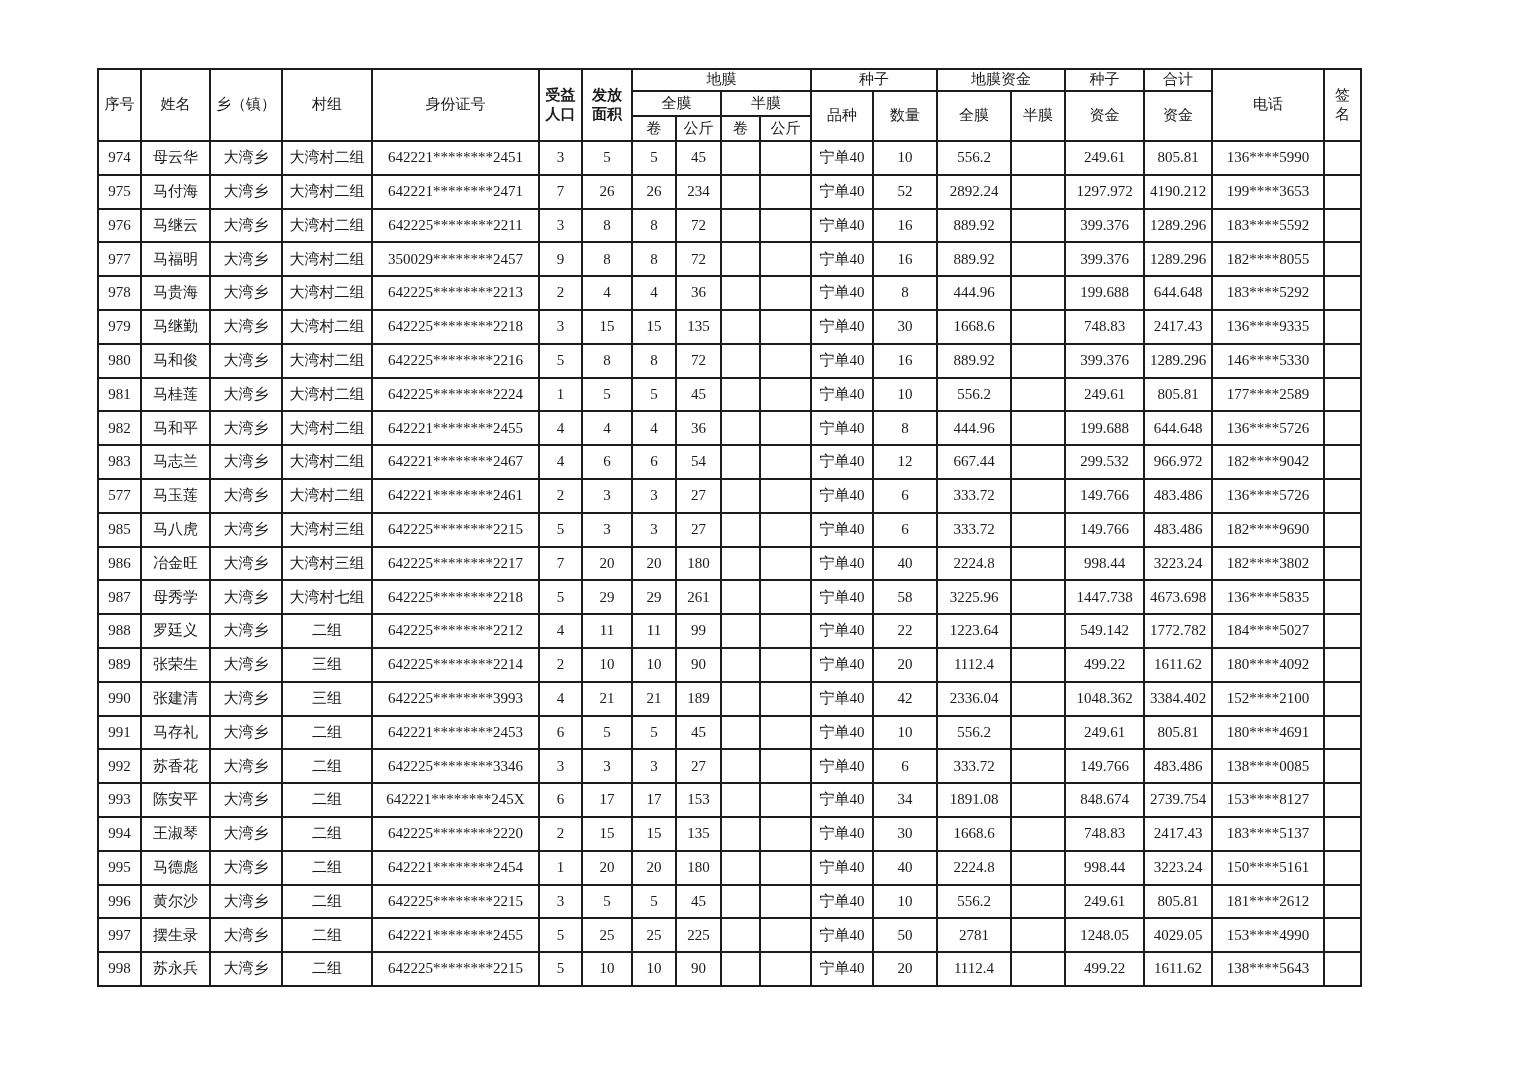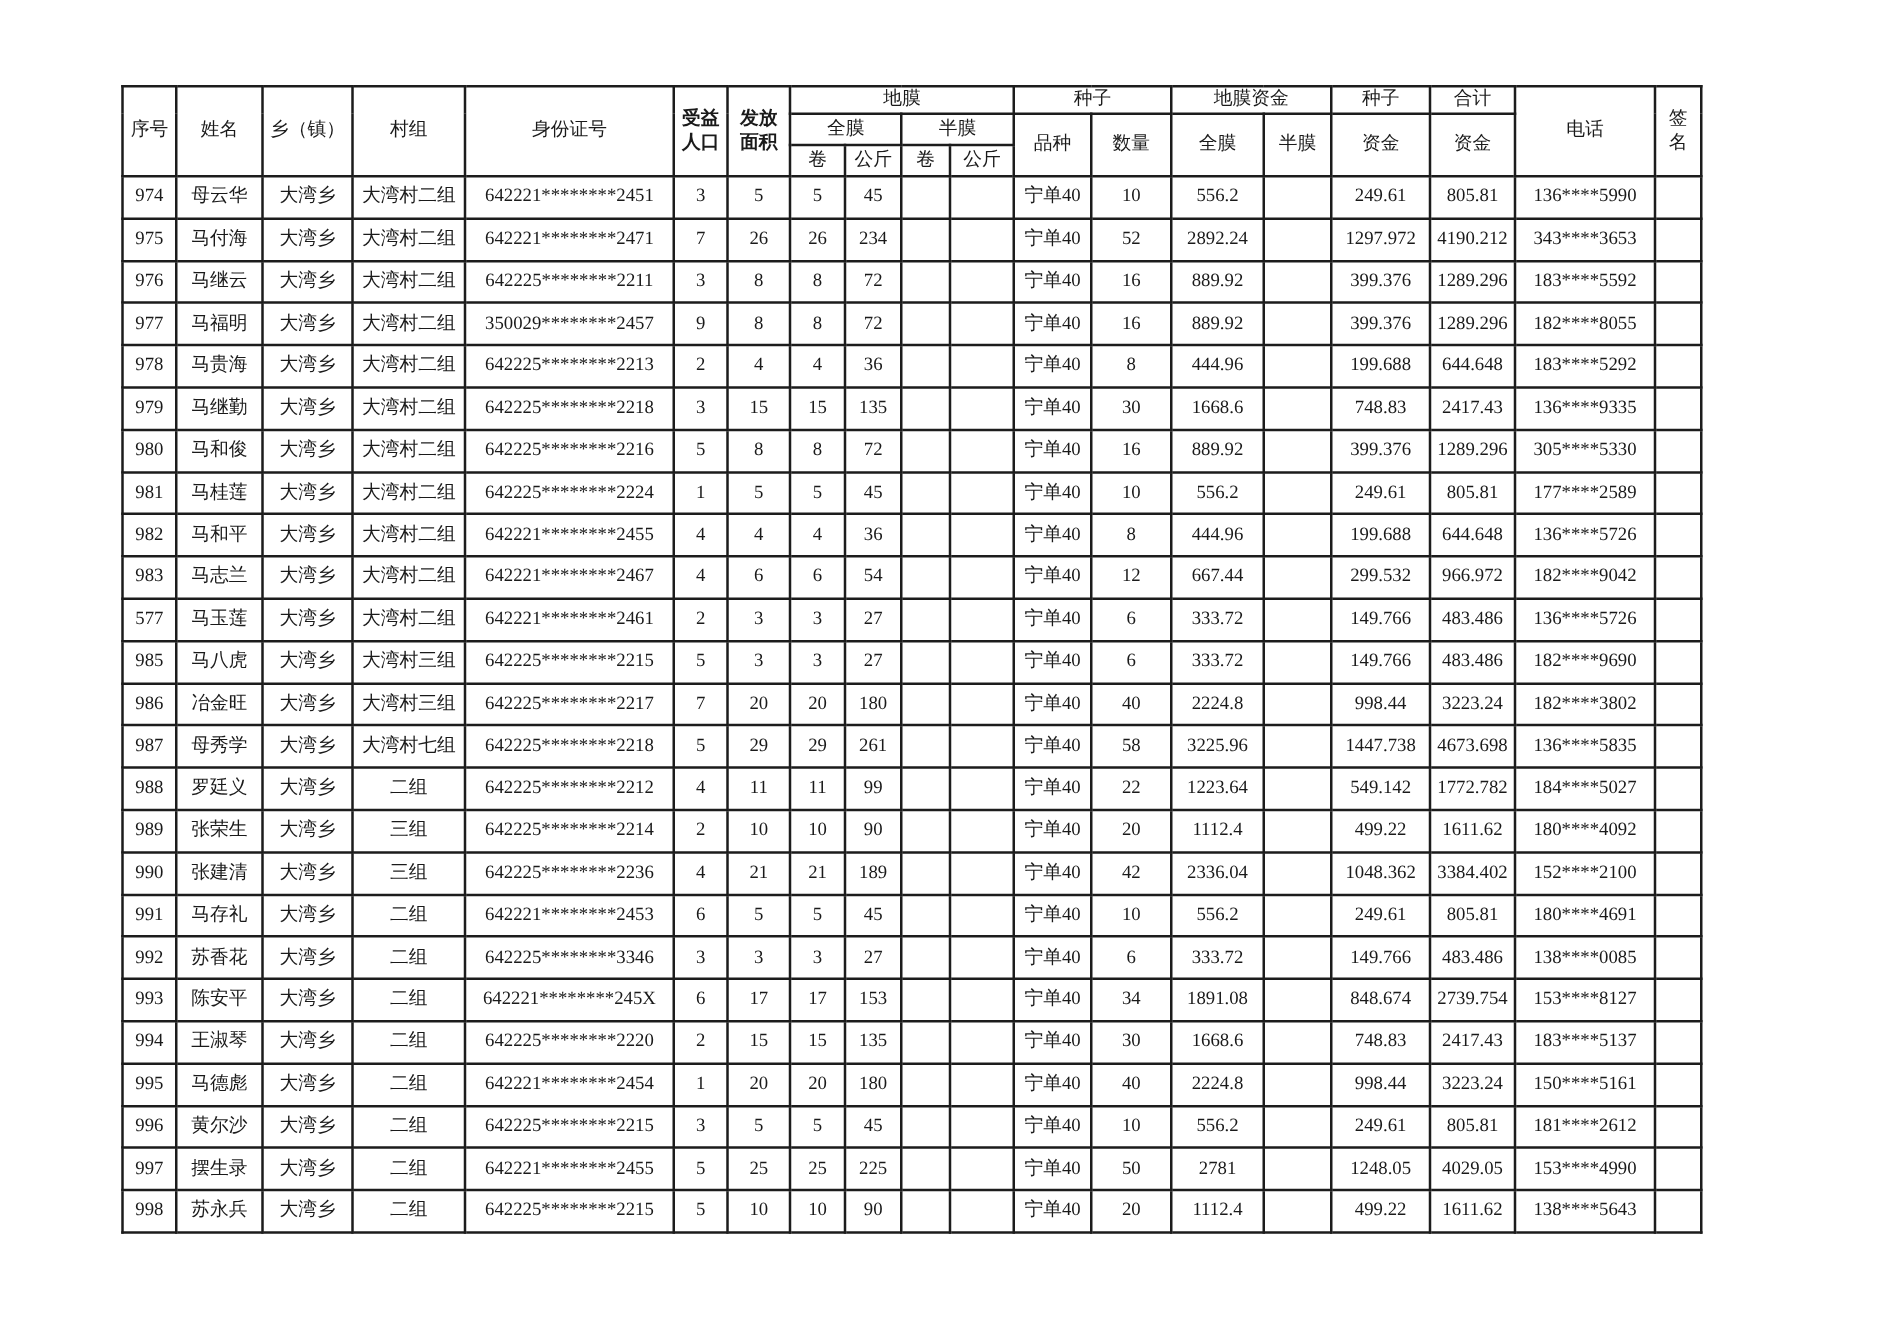--- a/index.html
+++ b/index.html
@@ -151,21 +151,21 @@
           <td>26</td>
           <td>234</td>
           <td></td>
           <td></td>
           <td>宁单40</td>
           <td>52</td>
           <td>2892.24</td>
           <td></td>
           <td>1297.972</td>
           <td>4190.212</td>
-          <td>343****3653</td>
+          <td>199****3653</td>
           <td></td>
         </tr>
         <tr>
           <td>976</td>
           <td>马继云</td>
           <td>大湾乡</td>
           <td>大湾村二组</td>
           <td>642225********2211</td>
           <td>3</td>
           <td>8</td>
@@ -256,21 +256,21 @@
           <td>8</td>
           <td>72</td>
           <td></td>
           <td></td>
           <td>宁单40</td>
           <td>16</td>
           <td>889.92</td>
           <td></td>
           <td>399.376</td>
           <td>1289.296</td>
-          <td>305****5330</td>
+          <td>146****5330</td>
           <td></td>
         </tr>
         <tr>
           <td>981</td>
           <td>马桂莲</td>
           <td>大湾乡</td>
           <td>大湾村二组</td>
           <td>642225********2224</td>
           <td>1</td>
           <td>5</td>
@@ -453,21 +453,21 @@
           <td>499.22</td>
           <td>1611.62</td>
           <td>180****4092</td>
           <td></td>
         </tr>
         <tr>
           <td>990</td>
           <td>张建清</td>
           <td>大湾乡</td>
           <td>三组</td>
-          <td>642225********2236</td>
+          <td>642225********3993</td>
           <td>4</td>
           <td>21</td>
           <td>21</td>
           <td>189</td>
           <td></td>
           <td></td>
           <td>宁单40</td>
           <td>42</td>
           <td>2336.04</td>
           <td></td>

